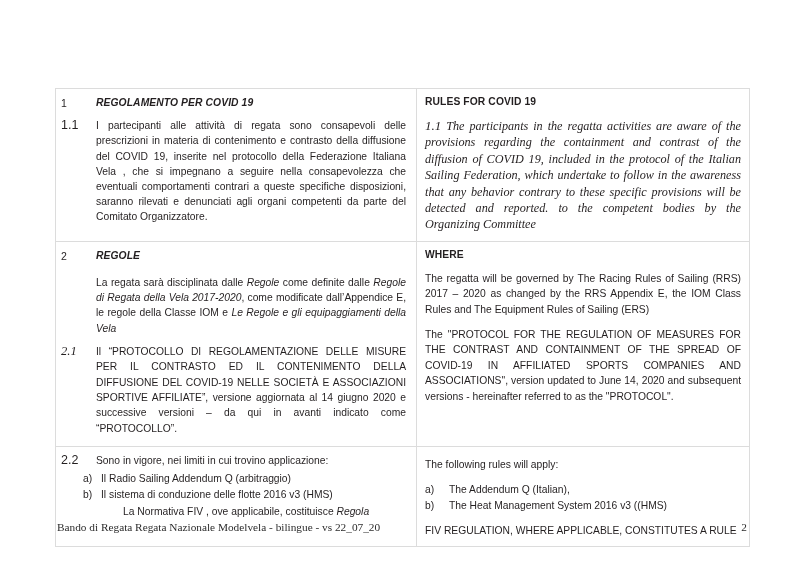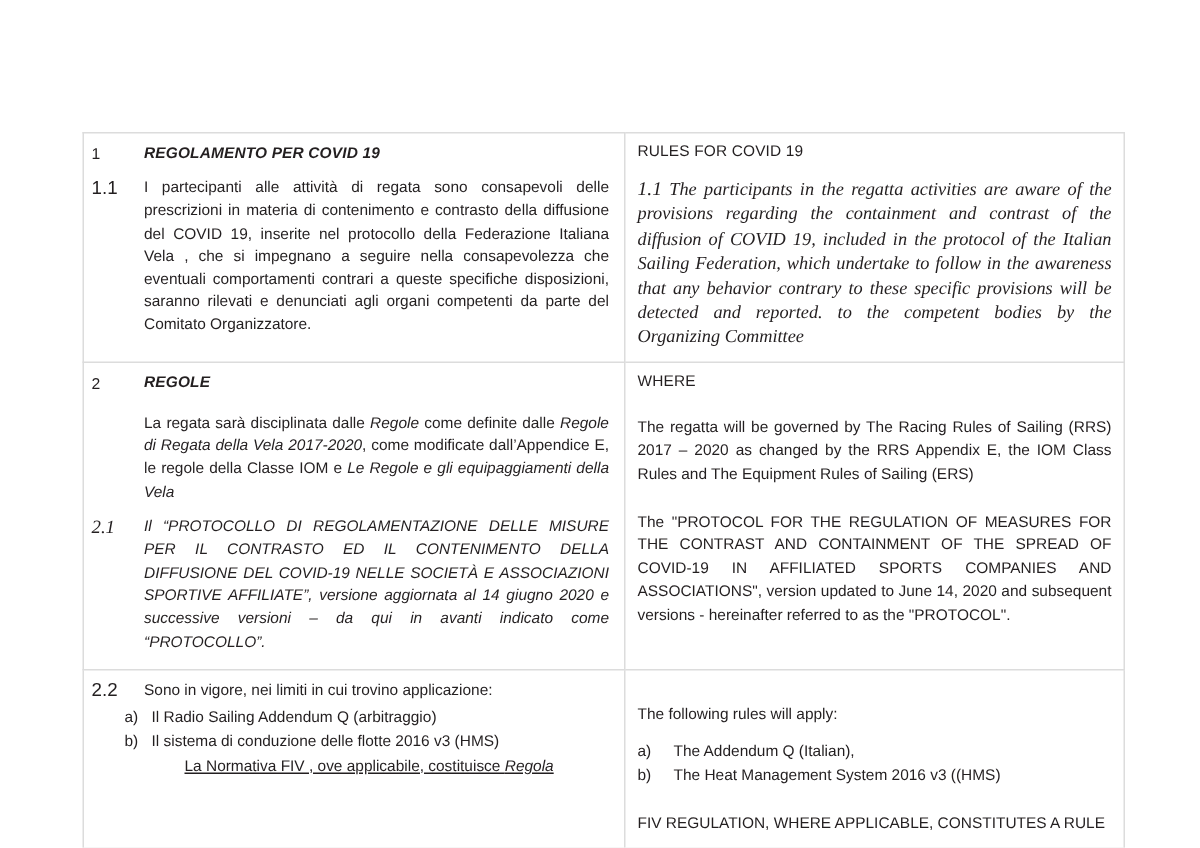--- a/index.html
+++ b/index.html
@@ -68,21 +68,20 @@
     line-height: 15.2px;
     text-align: justify;
   }
   .clause-body.head {
     font-weight: bold;
     font-size: 10.3px;
     letter-spacing: .1px;
     font-style: italic;
   }
   .clause-body.ital {
-    font-style: italic;
     line-height: 15.4px;
   }
   .clause-body i { font-style: italic; }
 
   .spacer-6 { height: 6px; }
   .spacer-10 { height: 10px; }
   .spacer-14 { height: 14px; }
 
   
   .sublist {
@@ -95,47 +94,46 @@
     font-size: 10.3px;
     line-height: 16px;
     padding-left: 22px;
   }
   .sublist li .lab { flex: 0 0 18px; }
   .sublist .plain {
     display: block;
     padding-left: 62px;
     font-size: 10.3px;
     line-height: 17px;
-    text-decoration: underline;
   }
 
   
   .en-head {
-    font-weight: normal;
+    font-weight: bold;
     font-size: 10.3px;
     line-height: 14px;
     margin: 0 0 9px 0;
     letter-spacing: .1px;
   }
   .en-serif {
     font-family: "Liberation Serif", serif;
     font-size: 12.2px;
     line-height: 16.4px;
     text-align: justify;
     font-style: italic;
   }
   .en-serif .numlab {
     font-family: "Liberation Serif", serif;
     font-size: 13px;
   }
   .en-sans {
     font-size: 10.3px;
     line-height: 15.6px;
     text-align: justify;
-    margin: 16px 0 9px 0;
+    margin: 4px 0 9px 0;
   }
   .en-sans.last { margin-bottom: 0; }
   .en-list {
     margin: 0 0 9px 0;
     padding: 0;
     list-style: none;
   }
   .en-list li {
     display: flex;
     font-size: 10.3px;
@@ -251,14 +249,18 @@
               </li>
             </ul>
             <div class="en-sans last">FIV REGULATION, WHERE APPLICABLE, CONSTITUTES A RULE</div>
           </div>
         </td>
       </tr>
 
     </tbody>
   </table>
 
+  <div class="footer">
+    <span>Bando di Regata  Regata Nazionale Modelvela  - bilingue - vs 22_07_20</span>
+    <span class="pageno">2</span>
+  </div>
 
 </div>
 
 </body></html>

